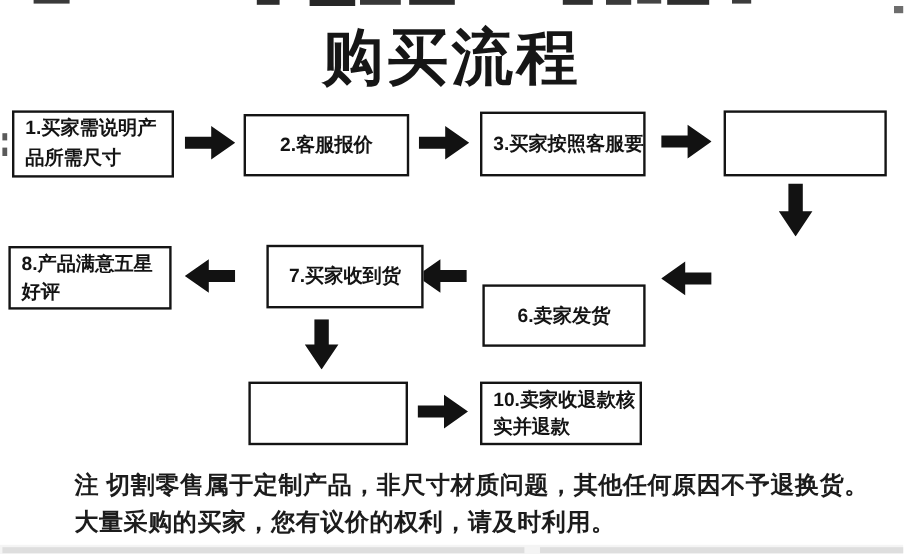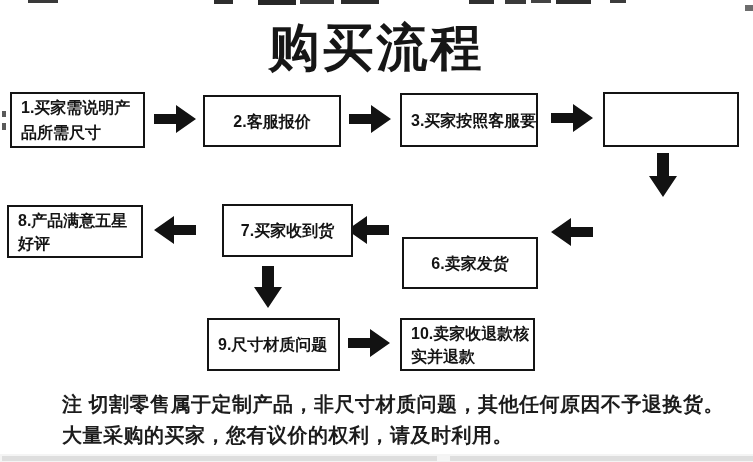--- a/index.html
+++ b/index.html
@@ -108,21 +108,20 @@
   <div class="box b8">
     <div class="ln">8.产品满意五星</div>
     <div class="ln">好评</div>
   </div>
 
   <svg class="arrow" style="left:253px;top:266px" width="30" height="42" viewBox="0 0 30 42">
       <polygon points="9,0 21,0 21,21 29,21 15,42 1,21 9,21"></polygon>
     </svg>
 
   <div class="box b9">
-    <div class="ln">9.尺寸材质问题</div>
   </div>
   <svg class="arrow" style="left:348px;top:328px" width="42" height="30" viewBox="0 0 42 30">
       <polygon points="0,10 22,10 22,1 42,15 22,29 22,20 0,20"></polygon>
     </svg>
   <div class="box b10">
     <div class="ln">10.卖家收退款核</div>
     <div class="ln">实并退款</div>
   </div>
 
   <div class="note" style="top:391px;">注 切割零售属于定制产品，非尺寸材质问题，其他任何原因不予退换货。</div>

